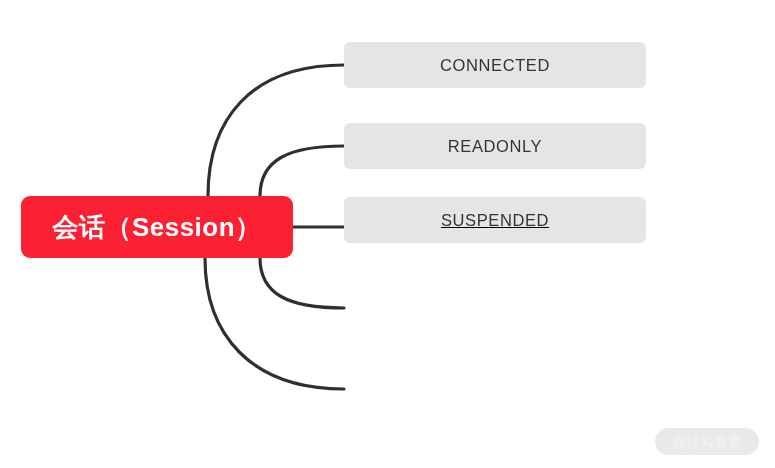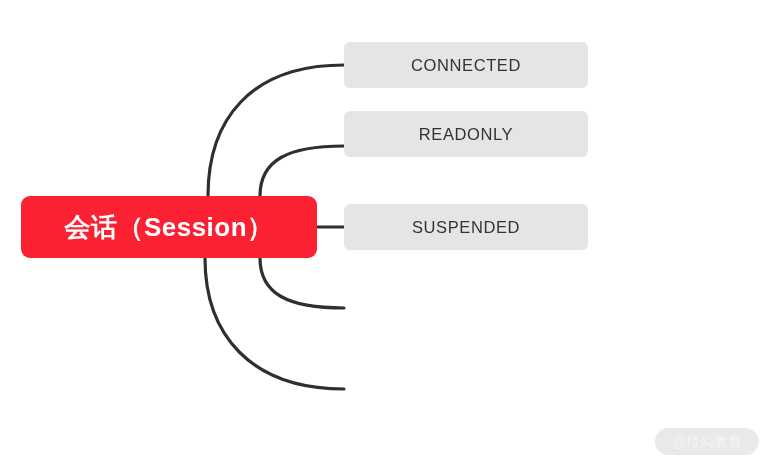--- a/index.html
+++ b/index.html
@@ -23,60 +23,60 @@
     left: 0;
     top: 0;
     width: 775px;
     height: 468px;
     pointer-events: none;
   }
   .root-node {
     position: absolute;
     left: 21px;
     top: 196px;
-    width: 296px;
+    width: 272px;
     height: 62px;
     background: #fb2032;
     border-radius: 9px;
     display: flex;
     align-items: center;
     justify-content: center;
     z-index: 3;
   }
   .root-label {
     color: #ffffff;
     font-size: 26px;
     font-weight: bold;
     letter-spacing: 0.5px;
     line-height: 1;
     white-space: nowrap;
   }
   .leaf-node {
     position: absolute;
     left: 344px;
-    width: 244px;
+    width: 302px;
     height: 46px;
     background: #e6e5e5;
     border-radius: 6px;
     display: flex;
     align-items: center;
     justify-content: center;
     z-index: 2;
   }
   .leaf-label {
     color: #333333;
     font-size: 16.5px;
     font-weight: normal;
     letter-spacing: 0.6px;
     line-height: 1;
     white-space: nowrap;
   }
   .leaf-0 { top: 42px; }
-  .leaf-1 { top: 111px; }
-  .leaf-2 { top: 204px; }
+  .leaf-1 { top: 123px; }
+  .leaf-2 { top: 197px; text-decoration: underline; }
   .leaf-3 { top: 285px; }
   .leaf-4 { top: 366px; }
   .watermark {
     position: absolute;
     left: 655px;
     top: 428px;
     width: 104px;
     height: 27px;
     background: #e9e9e9;
     border-radius: 14px;

